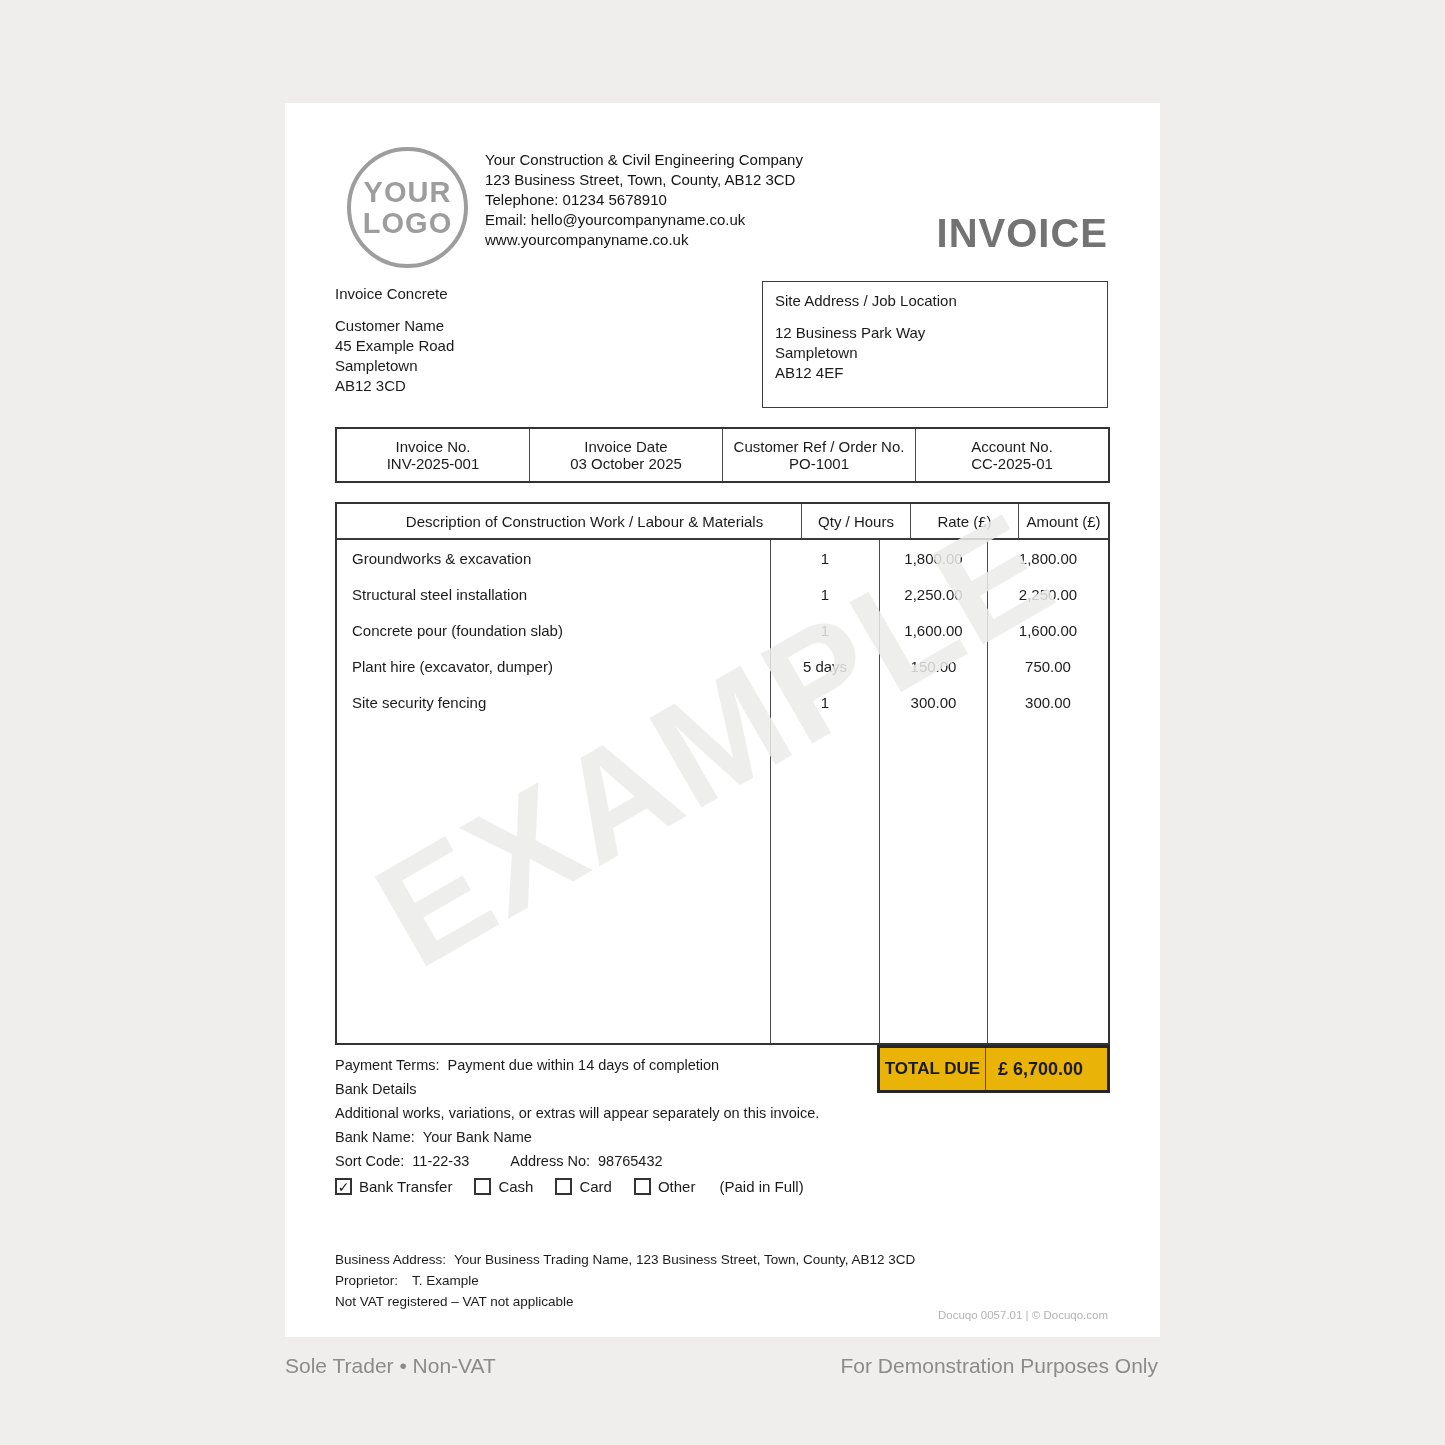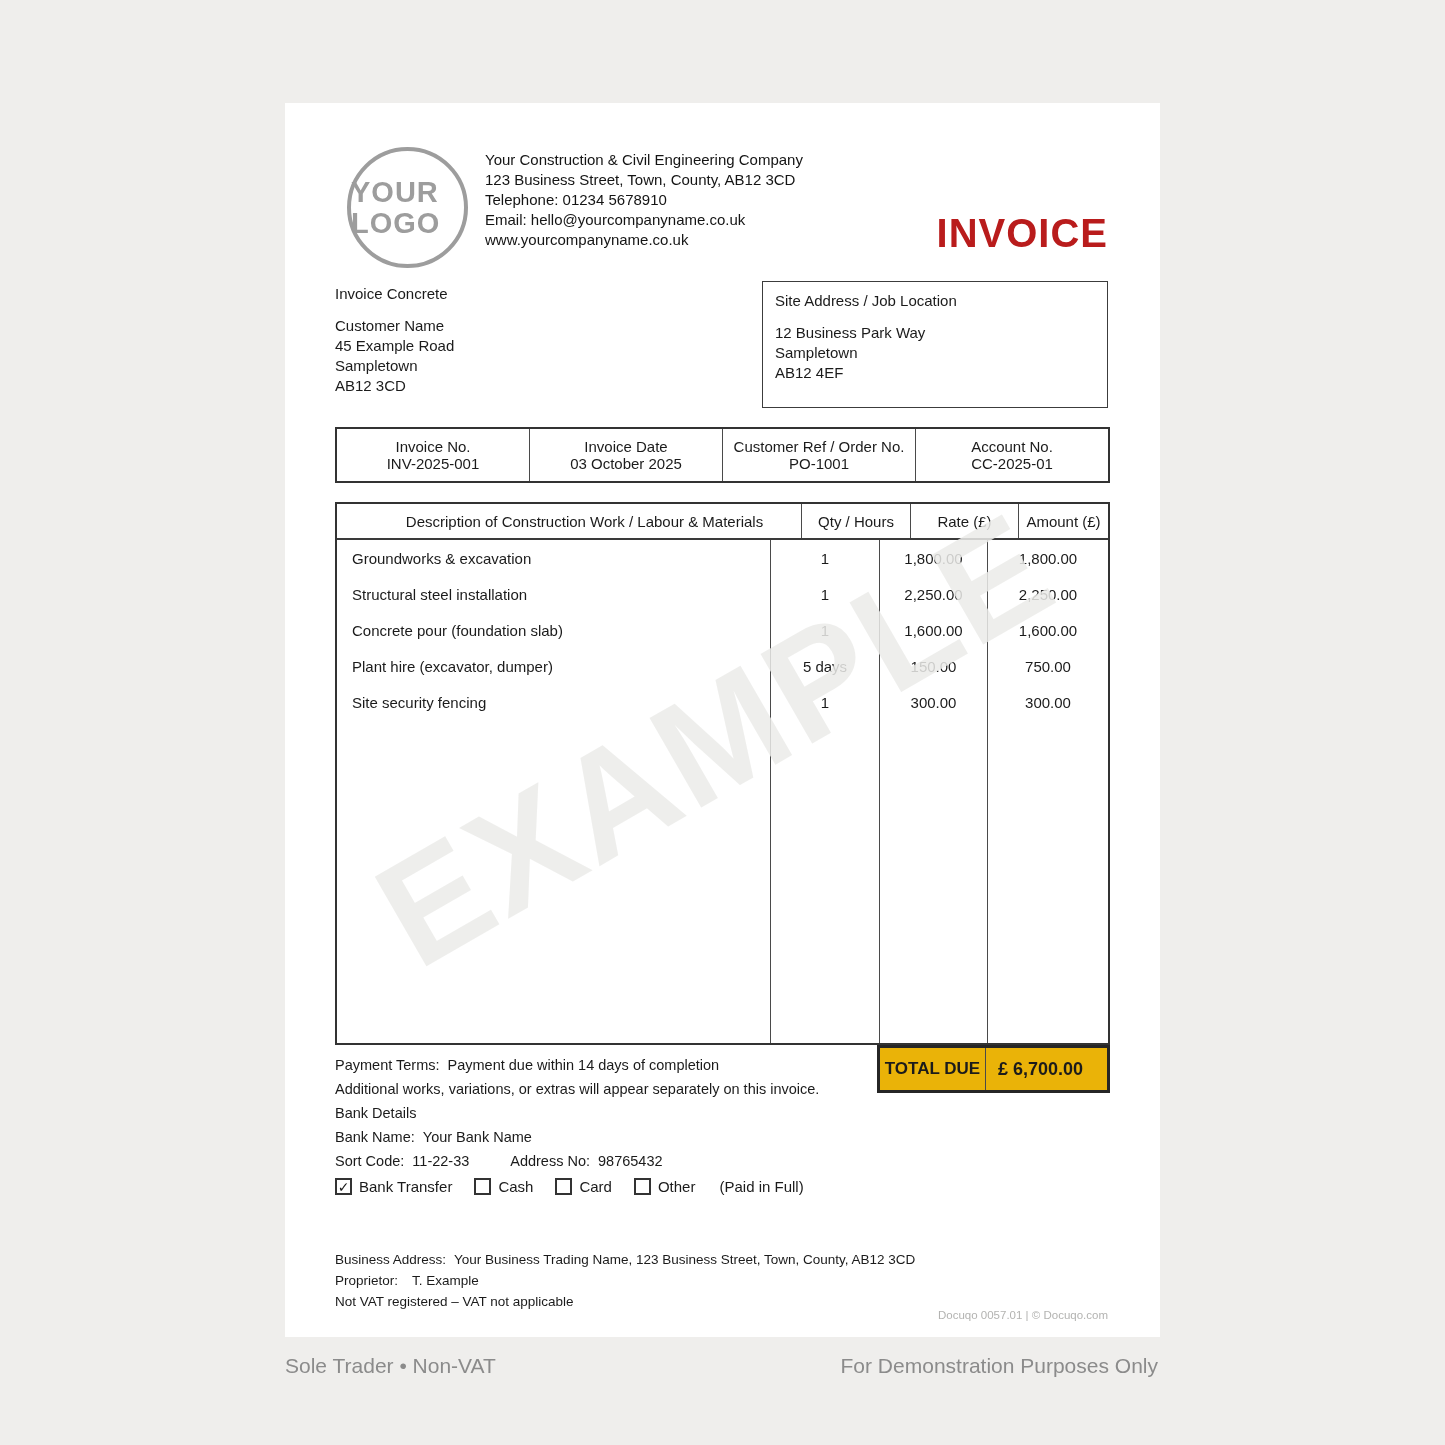--- a/index.html
+++ b/index.html
@@ -16,30 +16,30 @@
     position: absolute; left: 285px; top: 103px;
     width: 875px; height: 1234px;
     background: #ffffff;
   }
 
   
   .logo-circle {
     position: absolute; left: 62px; top: 44px;
     width: 121px; height: 121px;
     border: 4px solid #9d9d9d; border-radius: 50%;
-    display: flex; flex-direction: column; justify-content: center;
+    display: flex; flex-direction: column; align-items: center; justify-content: center;
     color: #9d9d9d; font-weight: 700; font-size: 29px; line-height: 31px; letter-spacing: 1px;
   }
   .company-block {
     position: absolute; left: 200px; top: 47px;
     font-size: 15px; line-height: 20px; color: #141414;
   }
   .invoice-title {
     position: absolute; right: 52px; top: 108px;
-    font-size: 40px; font-weight: 800; letter-spacing: 1px; color: #b91c1c;
+    font-size: 40px; font-weight: 800; letter-spacing: 1px; color: #737373;
   }
 
   
   .inv-addr-label { position: absolute; left: 50px; top: 182px; font-size: 15px; }
   .inv-addr-lines { position: absolute; left: 50px; top: 213px; font-size: 15px; line-height: 20px; }
   .site-box {
     position: absolute; left: 477px; top: 178px;
     width: 346px; height: 127px;
     border: 1px solid #3c3c3c;
     padding: 9px 12px; font-size: 15px; line-height: 20px;
@@ -228,22 +228,22 @@
 
     <div class="total-box">
       <div class="total-label">TOTAL DUE</div>
       <div class="total-value">£ 6,700.00</div>
     </div>
 
     <div class="pay-block">
       <div class="pay-line">
         <span>Payment Terms:</span><span class="val">Payment due within 14 days of completion</span>
       </div>
+      <div class="pay-line">Bank Details</div>
       <div class="pay-line">Additional works, variations, or extras will appear separately on this invoice.</div>
-      <div class="pay-line">Bank Details</div>
       <div class="pay-line">
         <span>Bank Name:</span><span class="val">Your Bank Name</span>
       </div>
       <div class="pay-line">
         <span class="sortcode-seg"><span>Sort Code:</span><span class="val">11-22-33</span></span>
         <span>Address No:</span><span class="val">98765432</span>
       </div>
       <div class="pm-row">
         <span class="pm-opt">
           <span class="checkbox">✓</span>

